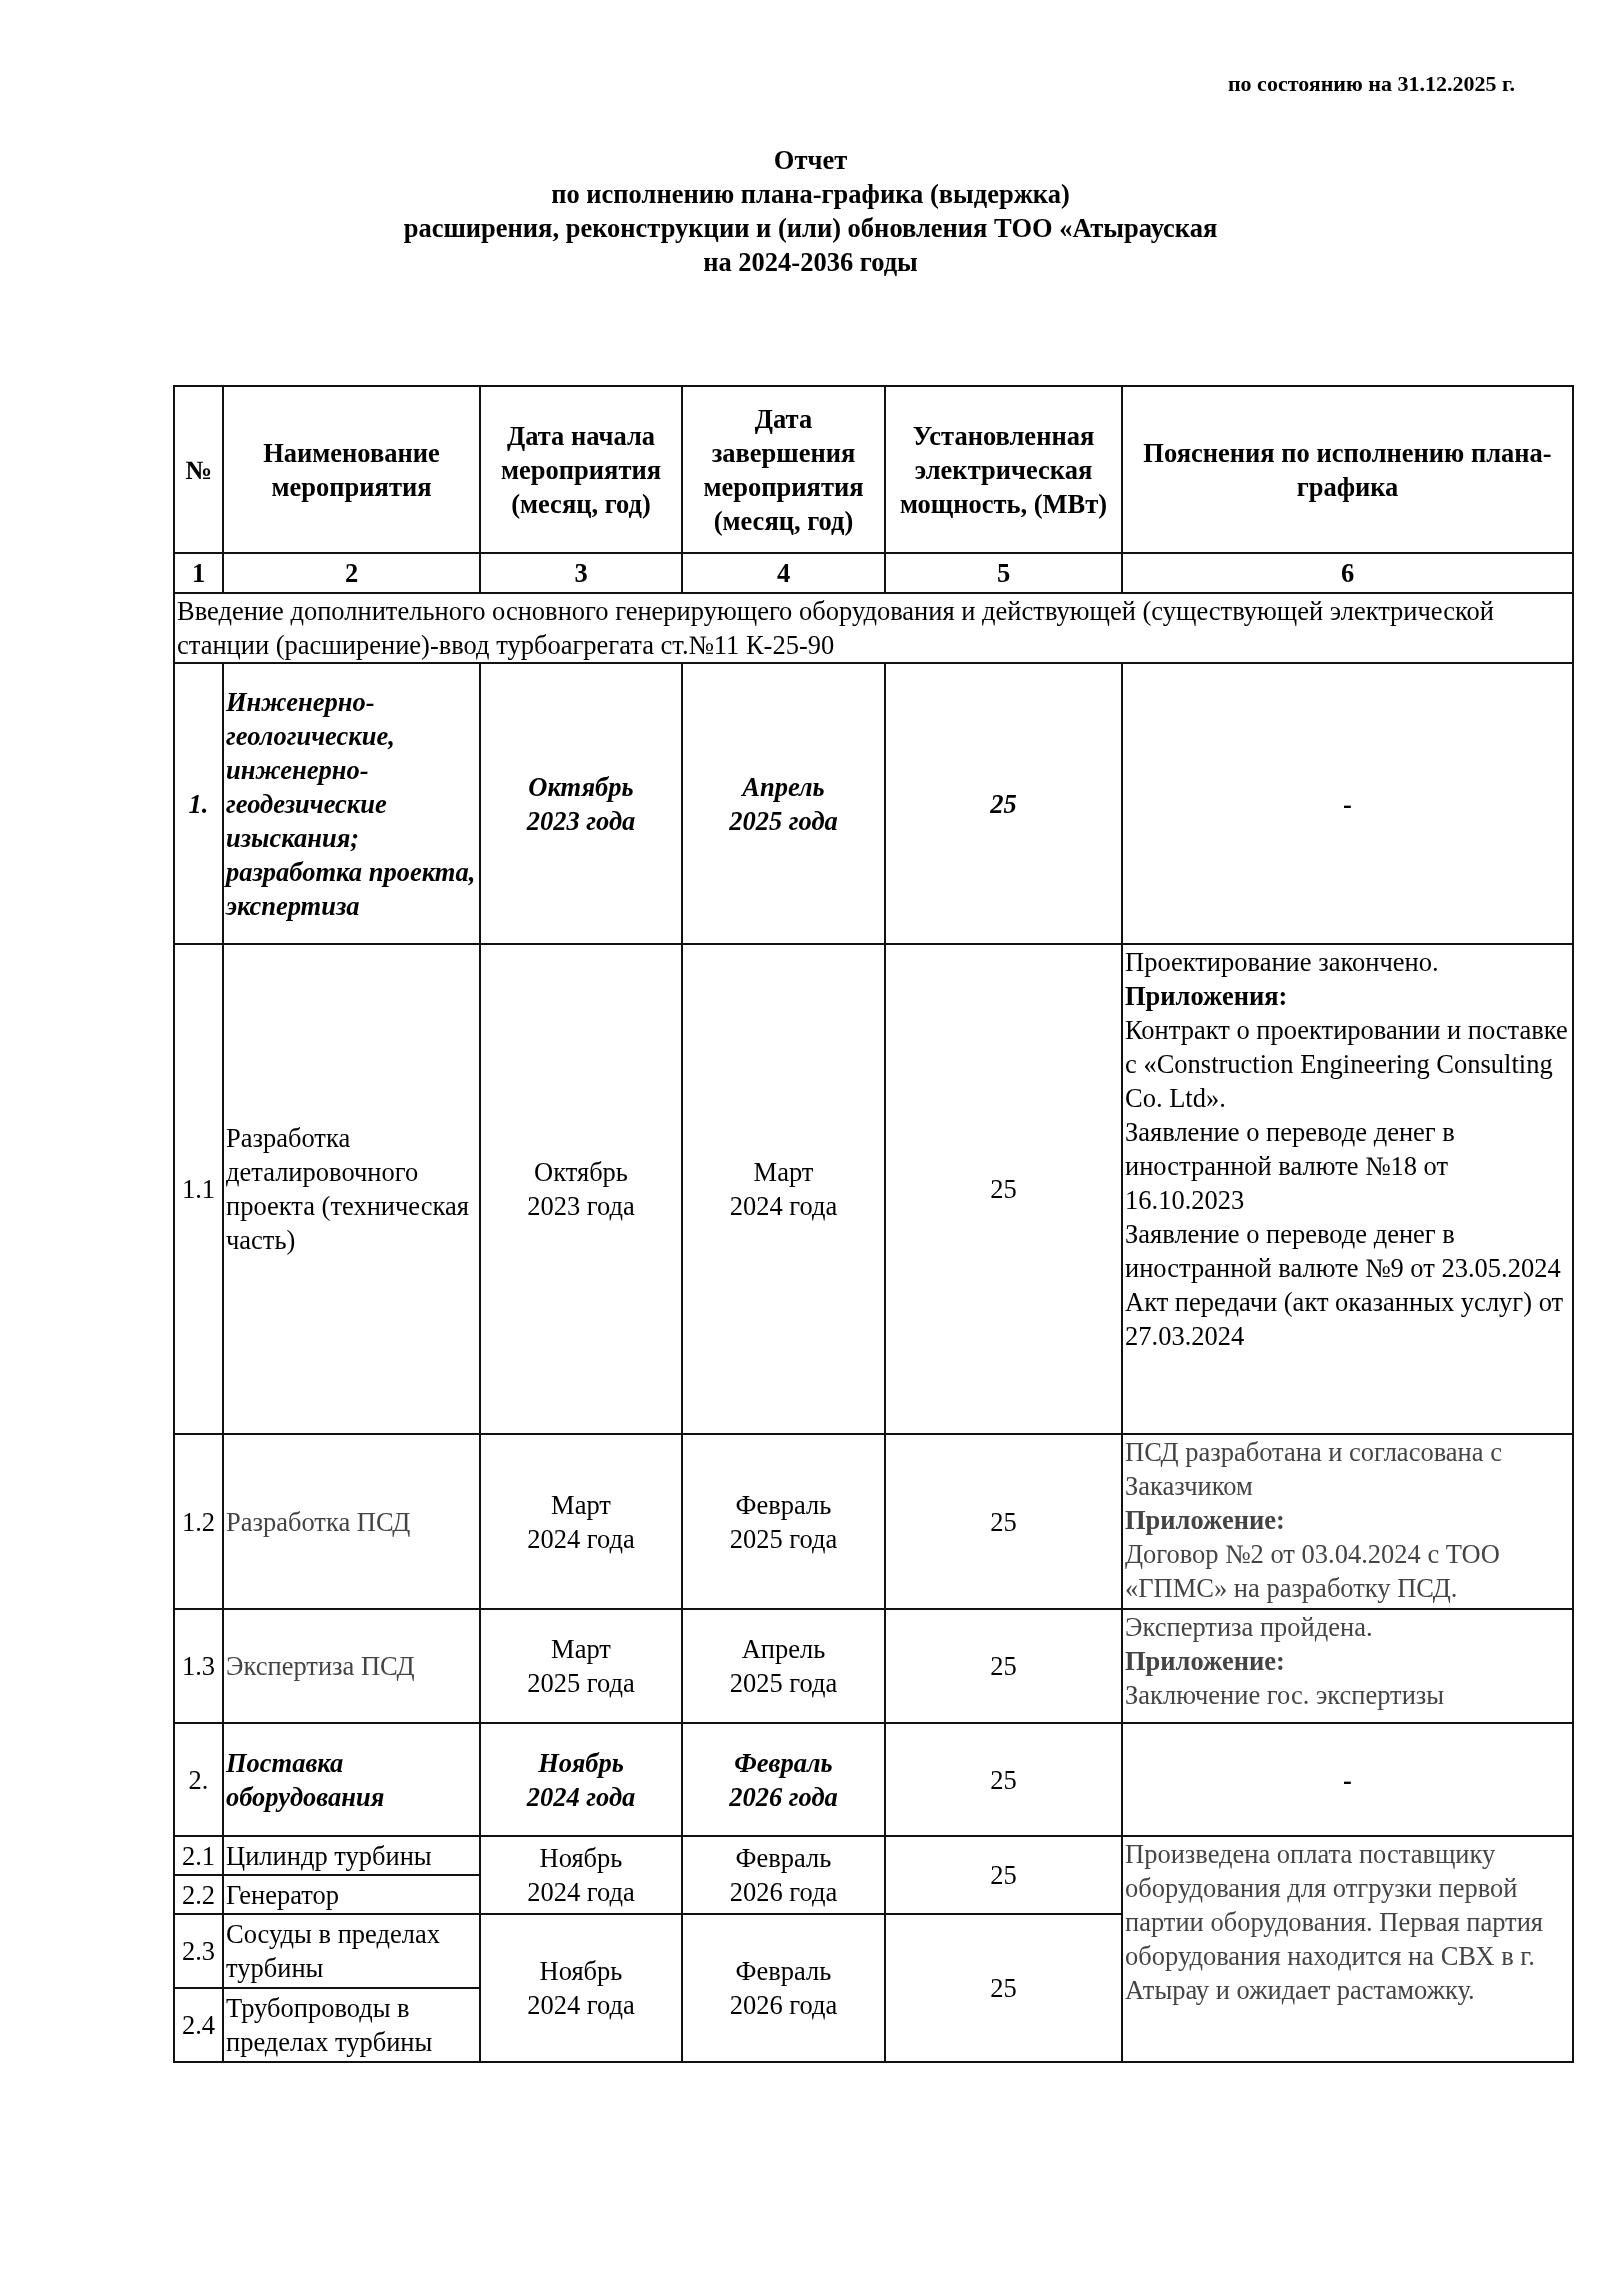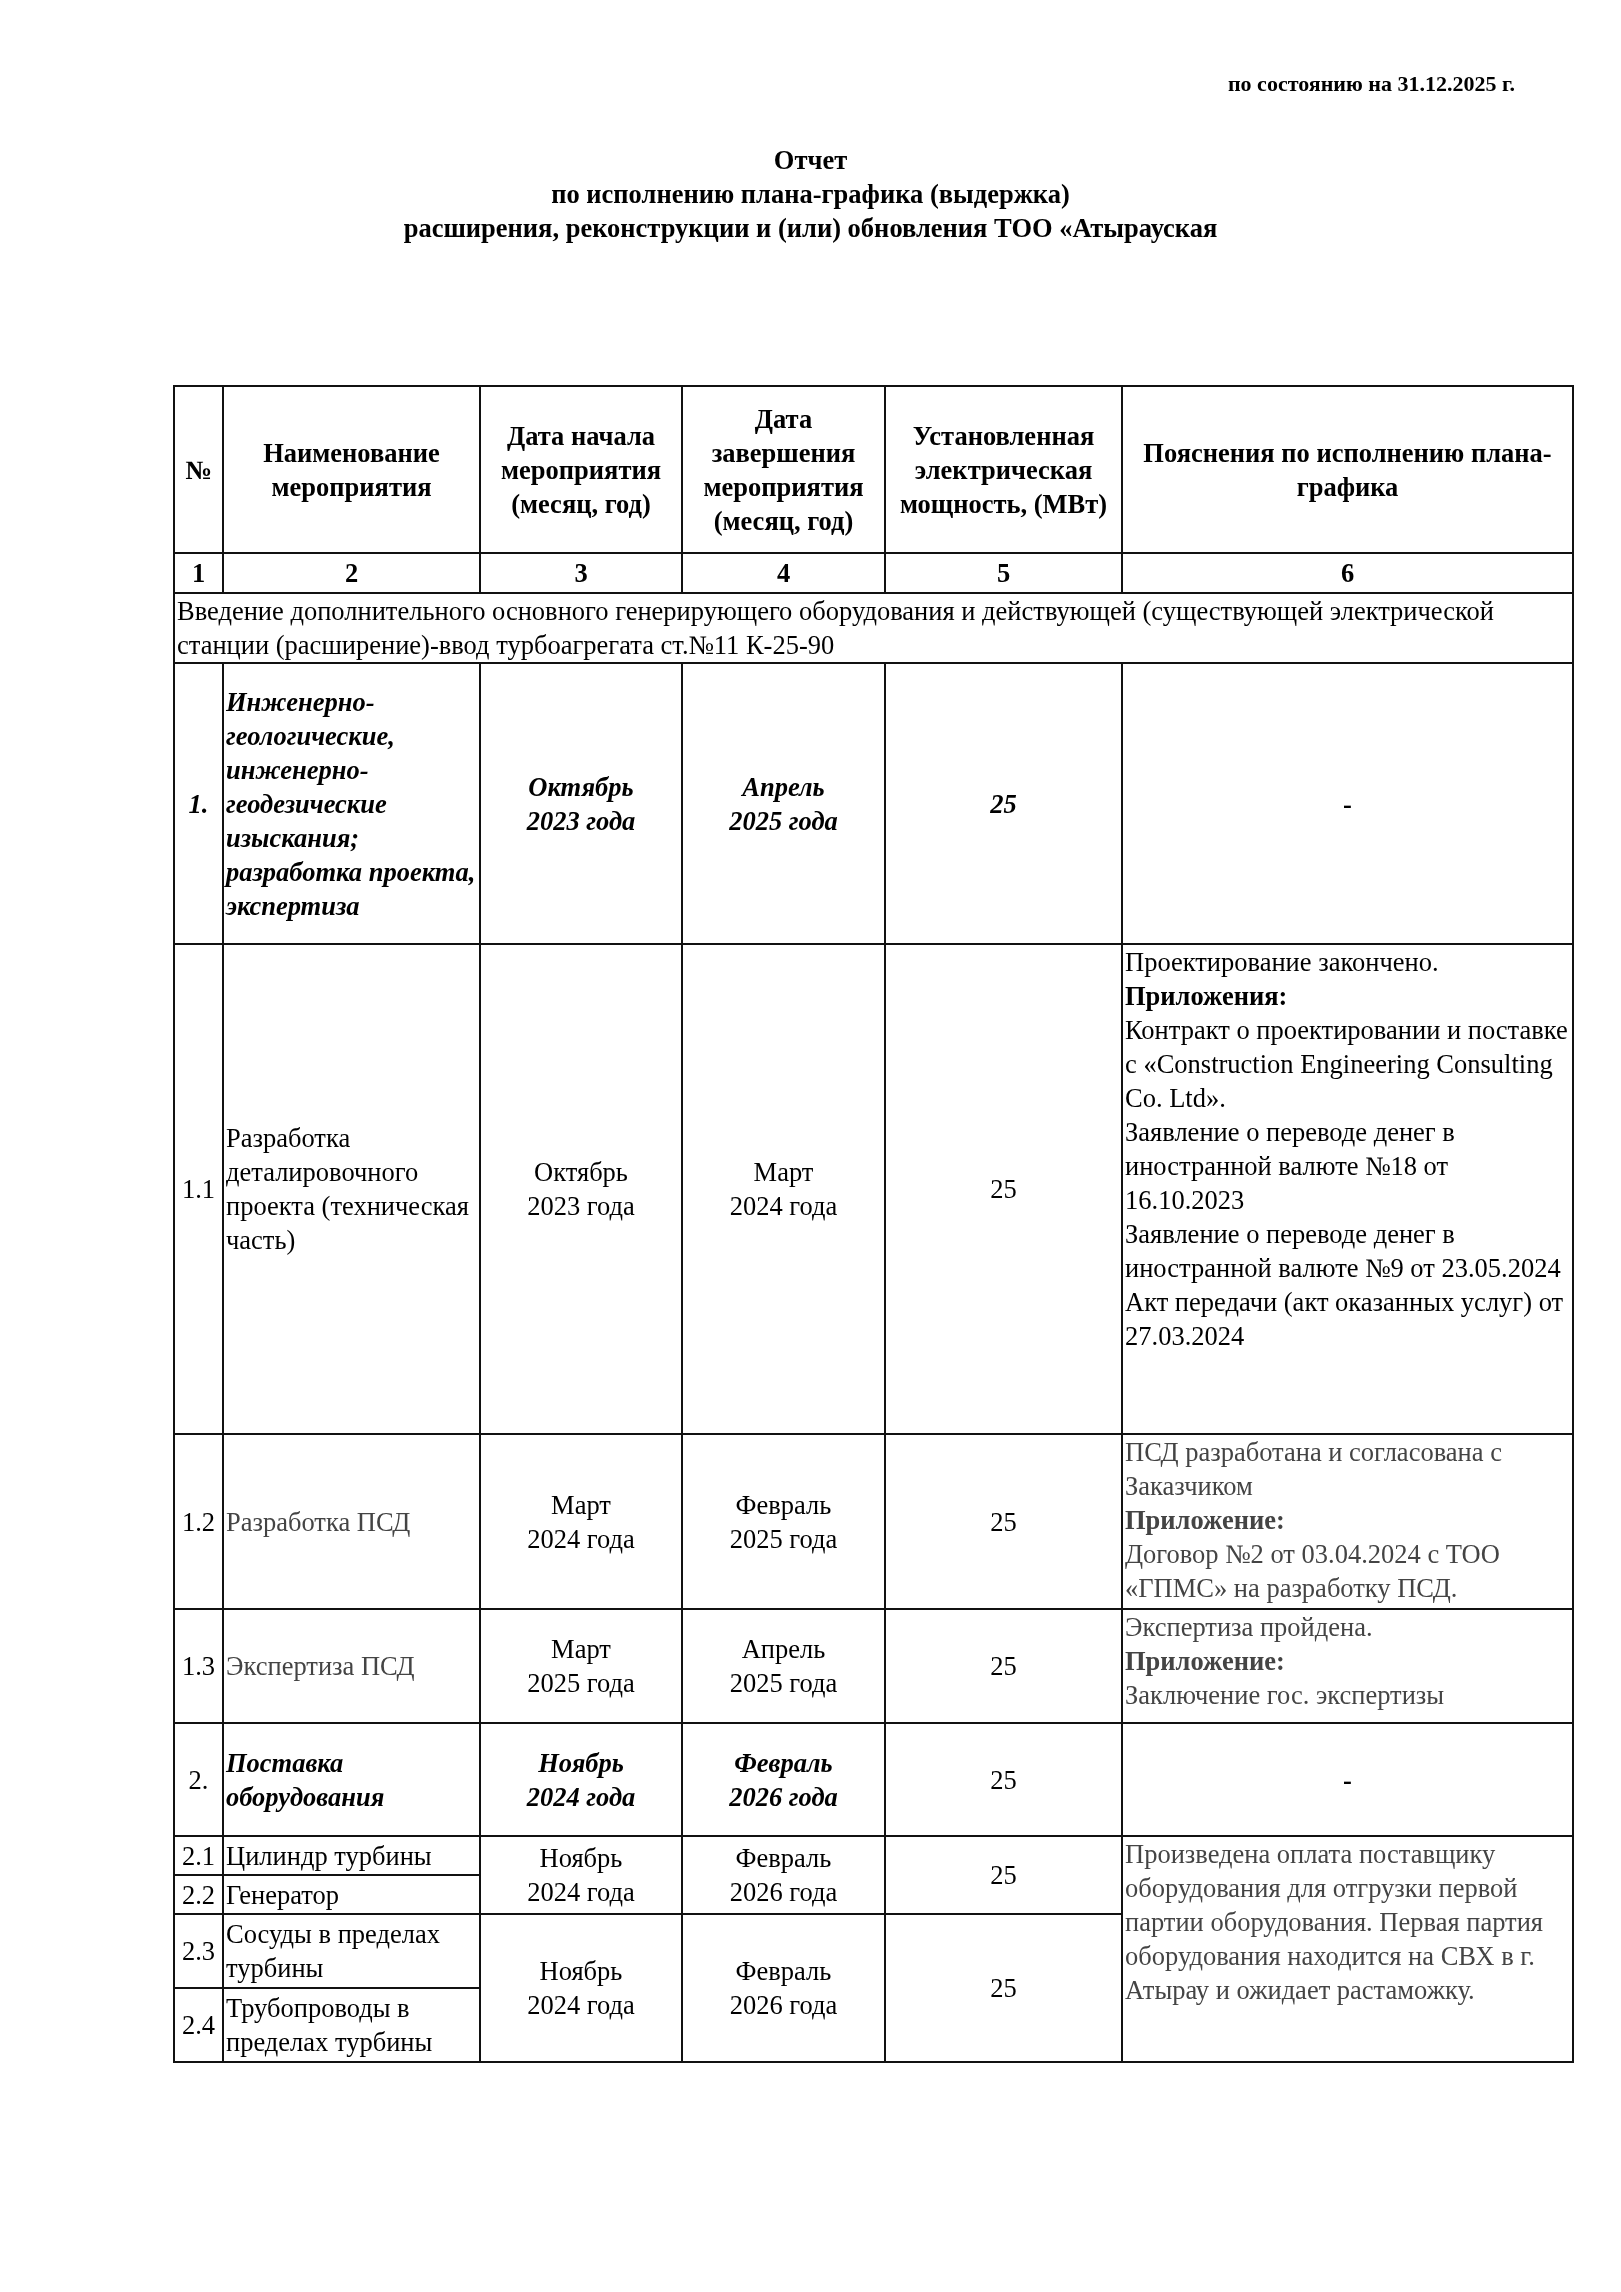--- a/index.html
+++ b/index.html
@@ -21,20 +21,21 @@
 </style>
 </head>
 <body>
 
 <div class="as-of">по состоянию на 31.12.2025 г.</div>
 
 <div class="title-block">
   <div>Отчет</div>
   <div>по исполнению плана-графика (выдержка)</div>
   <div>расширения, реконструкции и (или) обновления ТОО «Атырауская</div>
+  <div>на 2024-2036 годы</div>
 </div>
 
 <table class="plan">
   <colgroup>
     <col style="width:49px">
     <col style="width:257px">
     <col style="width:202px">
     <col style="width:203px">
     <col style="width:237px">
     <col style="width:451px">

